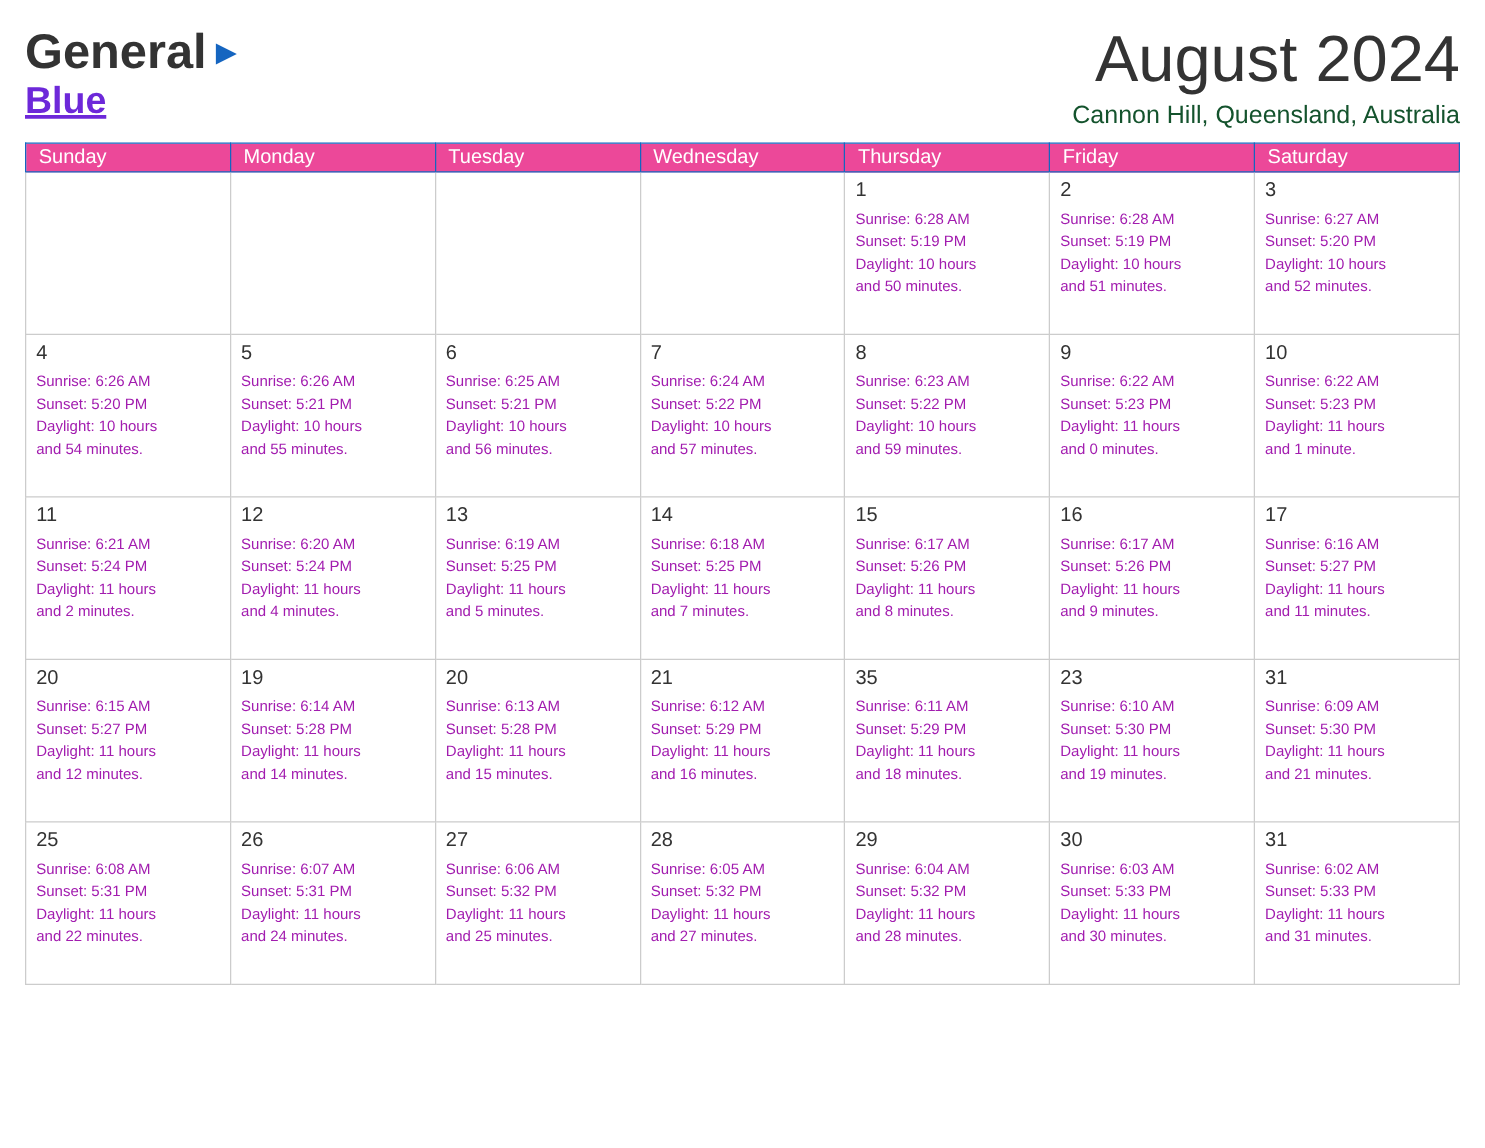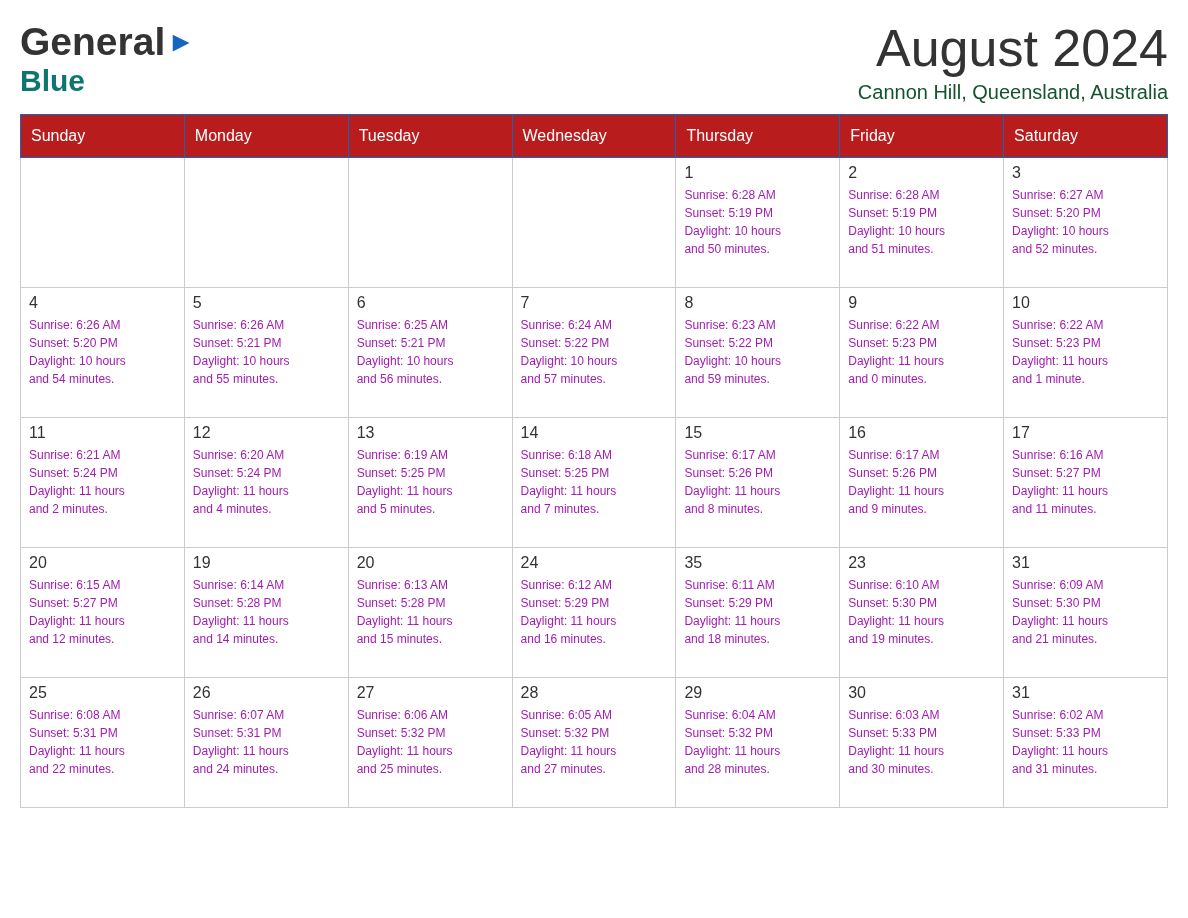--- a/index.html
+++ b/index.html
@@ -36,25 +36,25 @@
       font-size: 20px;
       color: #14532d;
       margin-top: 4px;
     }
     .calendar {
       width: 100%;
       border-collapse: collapse;
       margin-top: 10px;
     }
     .calendar th {
-      background-color: #b91c1c;
+      background-color: #ec4899;
       color: #fff;
       font-size: 16px;
       font-weight: normal;
-      padding: 12px 10px;
+      padding: 2px 10px;
       text-align: left;
       border: 1px solid #1565C0;
     }
     .calendar td {
       border: 1px solid #ccc;
       vertical-align: top;
       padding: 6px 8px;
       width: 14.28%;
       height: 130px;
     }
@@ -83,21 +83,22 @@
       color: #333;
     }
     .logo-arrow {
       color: #1565C0;
       font-size: 28px;
       margin-left: 2px;
     }
     .logo-text-blue {
       font-size: 30px;
       font-weight: bold;
-      color: #0f766e;
+      color: #6d28d9;
+      text-decoration: underline;
     }
   </style>
 </head>
 <body>
 
 <div class="header">
   <div class="logo">
     <div class="logo-row">
       <span class="logo-text-general">General</span>
       <span class="logo-arrow">►</span>
@@ -210,21 +211,21 @@
         </td>
         <td>
           <span class="day-number">19</span>
           <div class="day-info">Sunrise: 6:14 AM<br>Sunset: 5:28 PM<br>Daylight: 11 hours<br>and 14 minutes.</div>
         </td>
         <td>
           <span class="day-number">20</span>
           <div class="day-info">Sunrise: 6:13 AM<br>Sunset: 5:28 PM<br>Daylight: 11 hours<br>and 15 minutes.</div>
         </td>
         <td>
-          <span class="day-number">24</span>
+          <span class="day-number">21</span>
           <div class="day-info">Sunrise: 6:12 AM<br>Sunset: 5:29 PM<br>Daylight: 11 hours<br>and 16 minutes.</div>
         </td>
         <td>
           <span class="day-number">35</span>
           <div class="day-info">Sunrise: 6:11 AM<br>Sunset: 5:29 PM<br>Daylight: 11 hours<br>and 18 minutes.</div>
         </td>
         <td>
           <span class="day-number">23</span>
           <div class="day-info">Sunrise: 6:10 AM<br>Sunset: 5:30 PM<br>Daylight: 11 hours<br>and 19 minutes.</div>
         </td>

